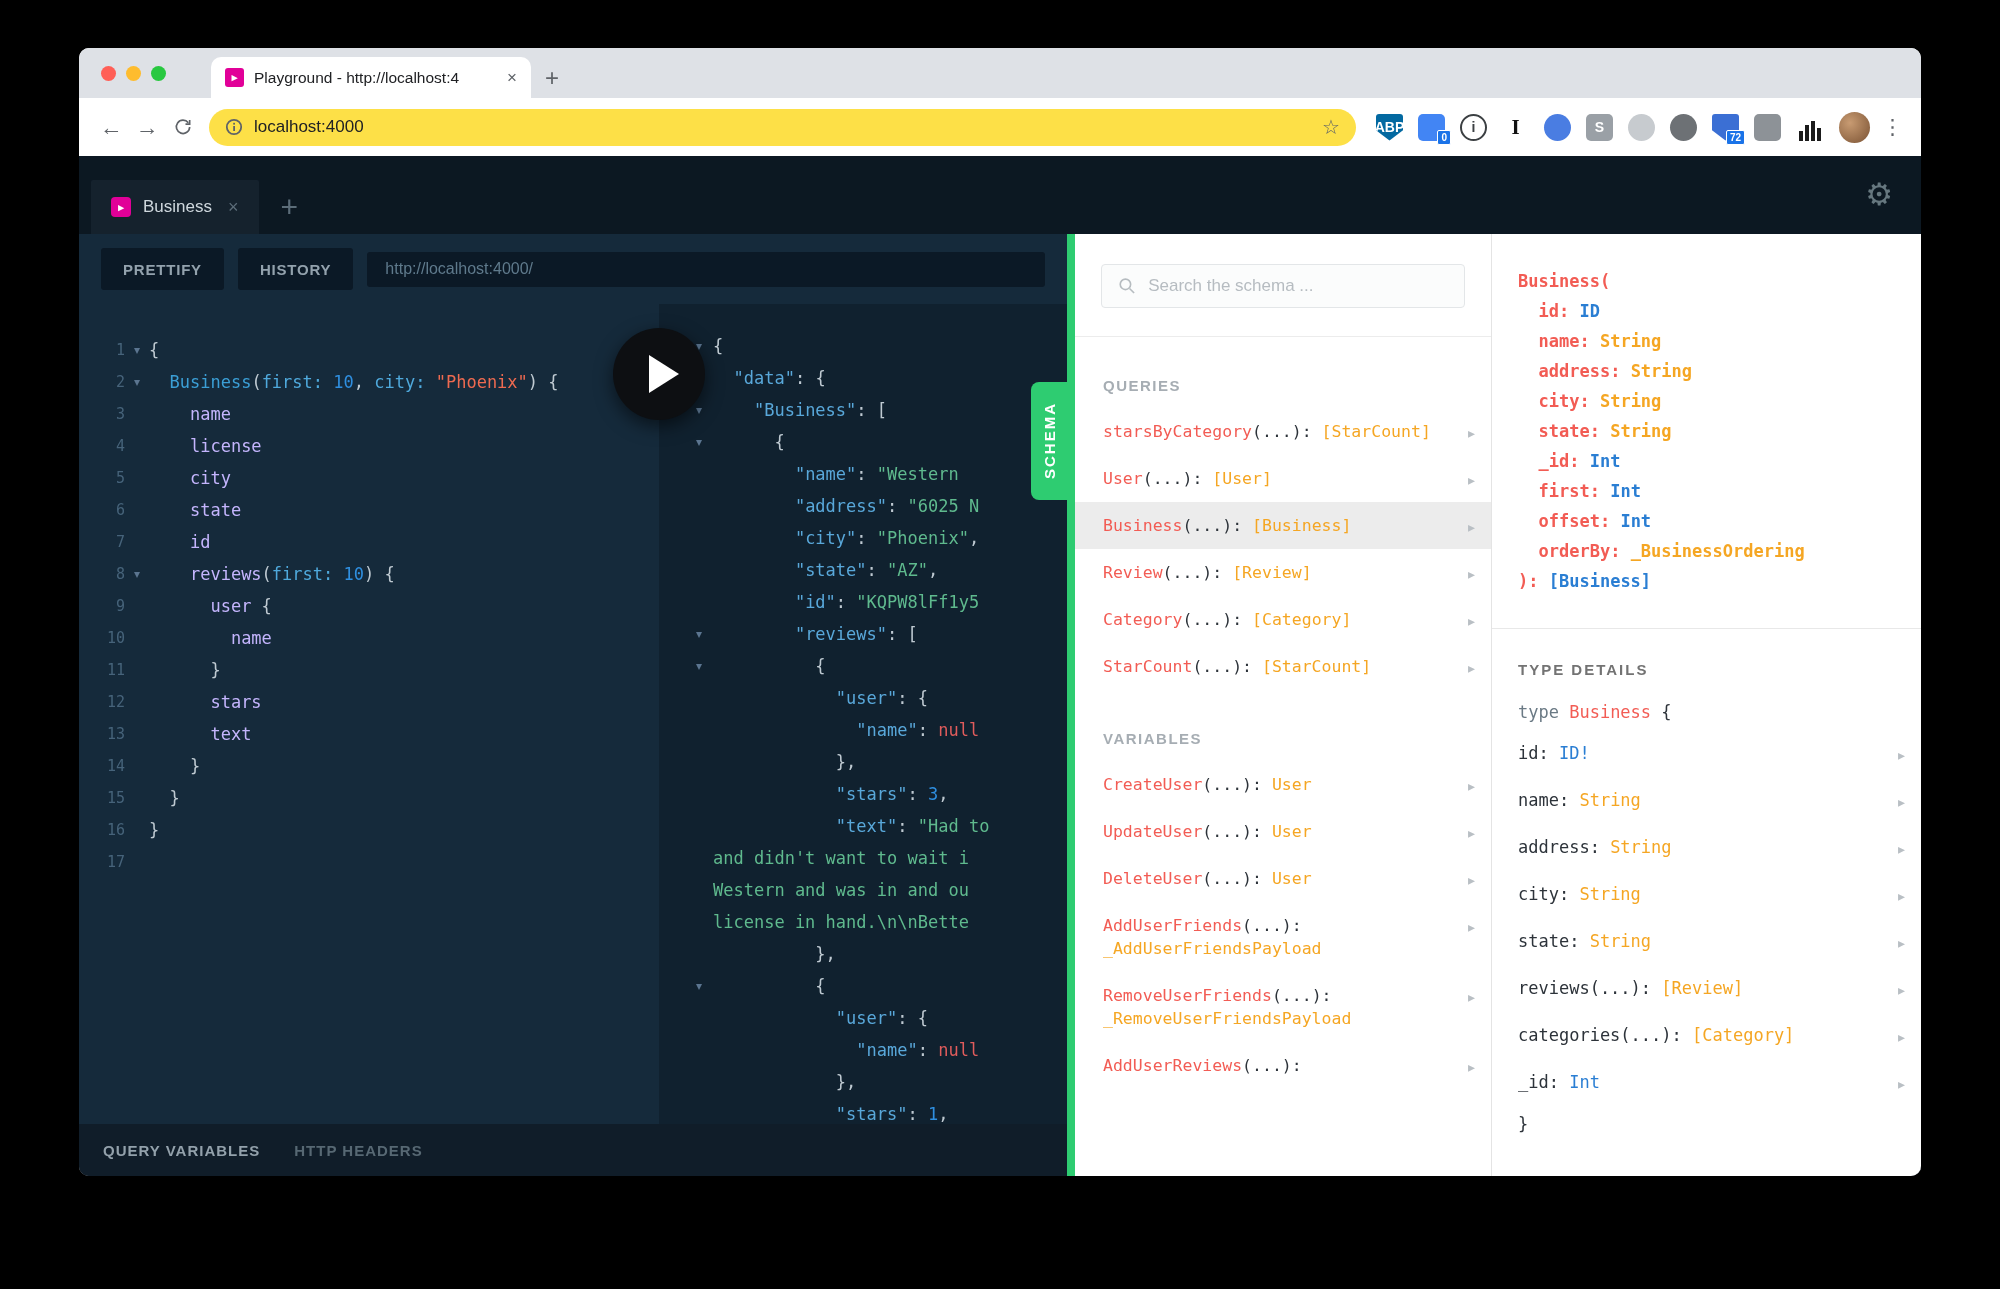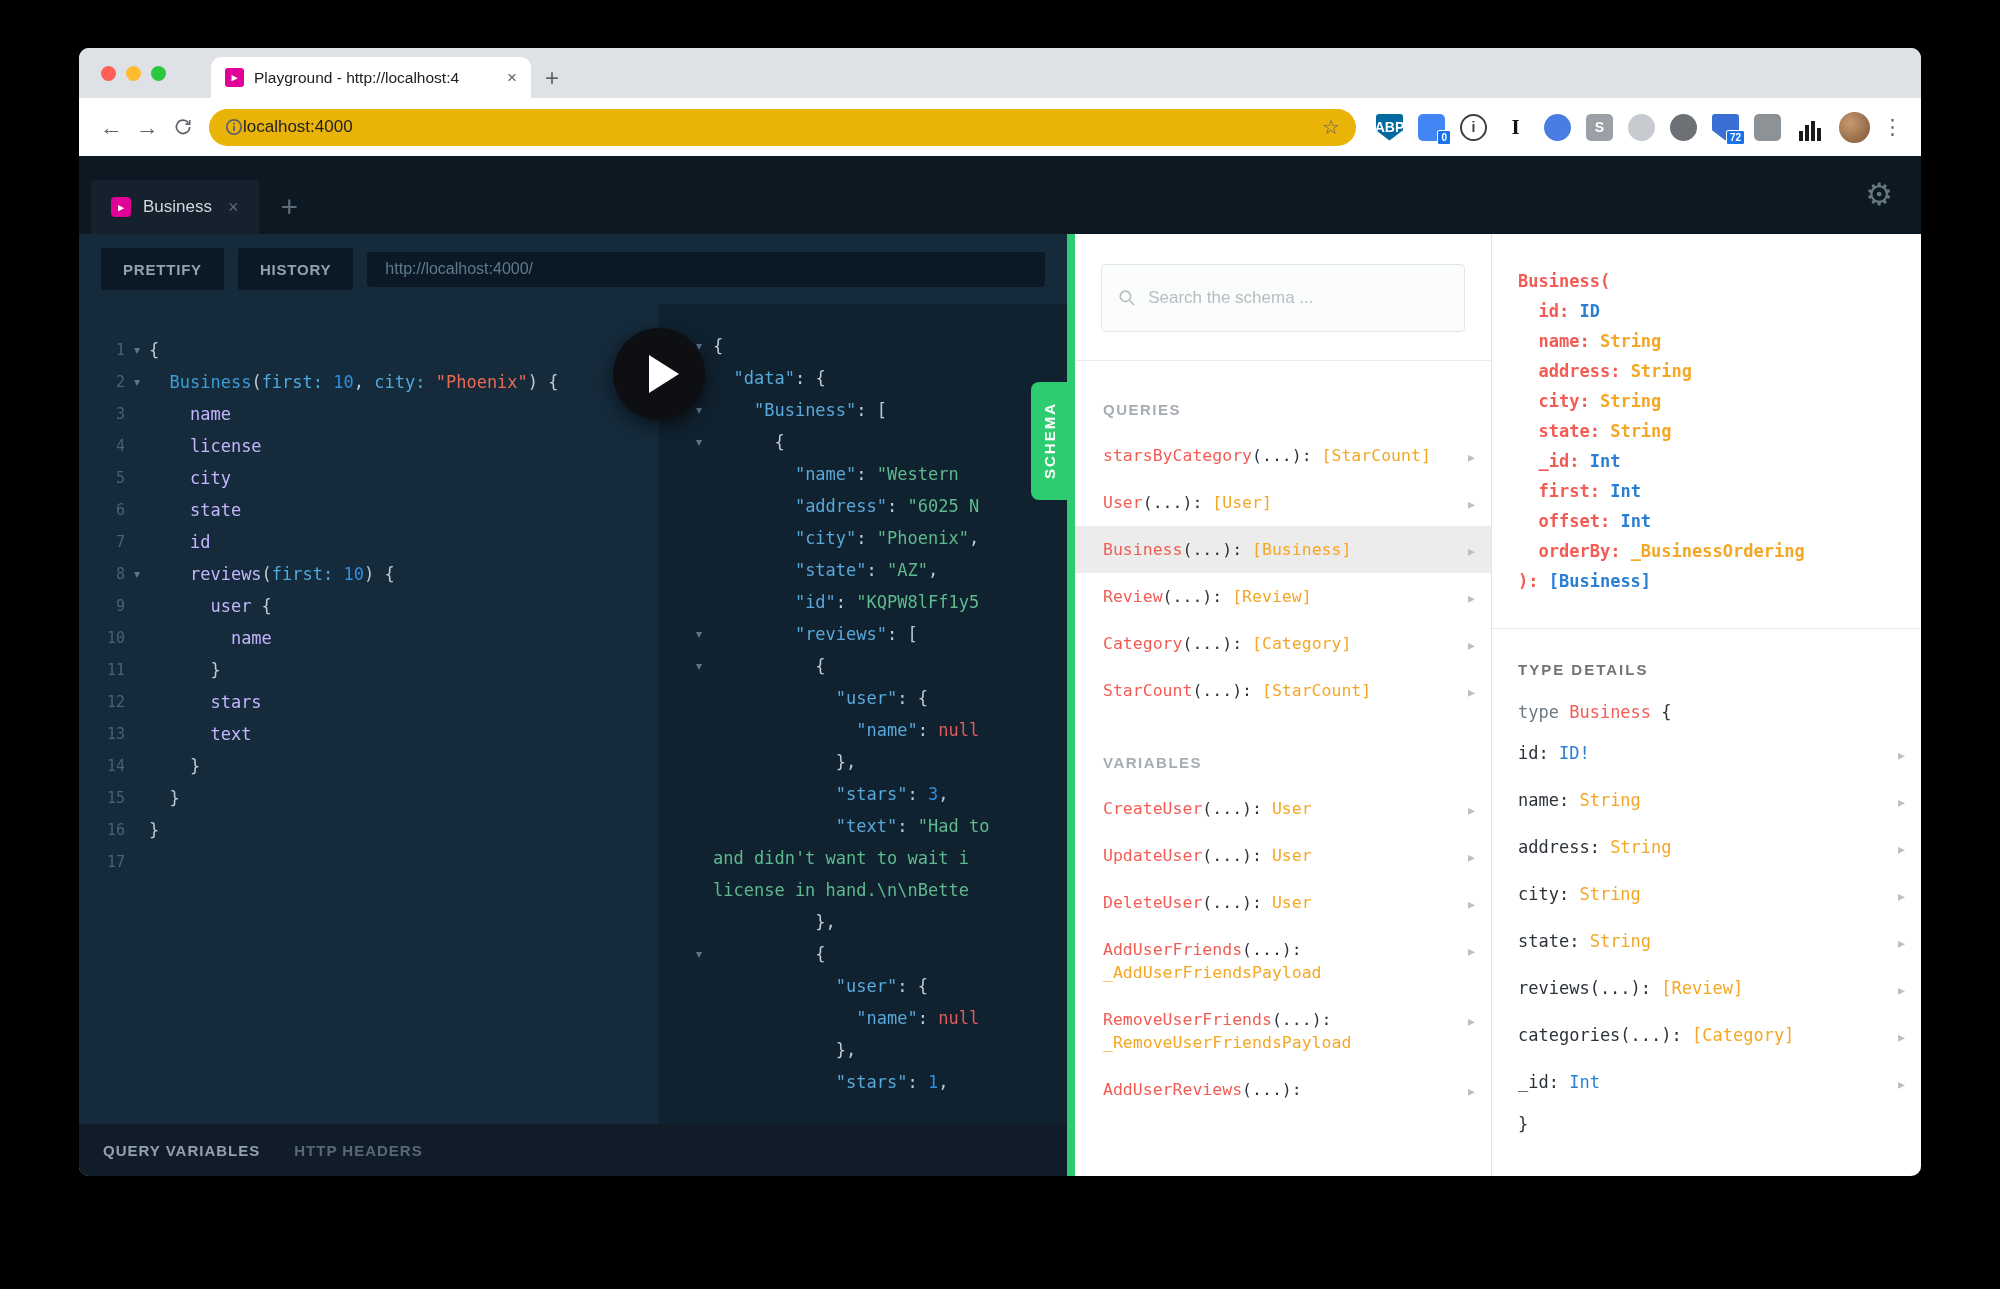--- a/index.html
+++ b/index.html
@@ -11,21 +11,21 @@
   .traffic { position:absolute; left:22px; top:18px; display:flex; gap:10px; }
   .light { width:15px; height:15px; border-radius:50%; }
   .chrome-tab { margin-left:132px; width:320px; height:41px; background:#fff; border-radius:10px 10px 0 0; display:flex; align-items:center; padding:0 14px; gap:10px; }
   .favicon { width:19px; height:19px; border-radius:3px; background:#e10098; color:#fff; font-size:11px; font-weight:bold; display:flex; align-items:center; justify-content:center; flex:none; }
   .tab-title { font-size:15.5px; color:#202124; white-space:nowrap; overflow:hidden; text-overflow:ellipsis; width:236px; }
   .tab-close { color:#5f6368; font-size:17px; margin-left:auto; }
   .newtab-btn { margin:0 0 8px 14px; color:#5f6368; font-size:24px; line-height:24px; }
 
   .toolbar { height:58px; background:#fff; display:flex; align-items:center; padding:0 14px; }
   .nav-btn { width:36px; height:36px; display:flex; align-items:center; justify-content:center; color:#5f6368; font-size:23px; border-radius:50%; flex:none; }
-  .urlbar { flex:1; height:37px; background:#eab308; border-radius:19px; display:flex; align-items:center; padding:0 16px; margin-left:8px; min-width:0; }
+  .urlbar { flex:1; height:37px; background:#fde047; border-radius:19px; display:flex; align-items:center; padding:0 16px; gap:11px; margin-left:8px; min-width:0; }
   .url-text { font-size:17px; color:#202124; white-space:nowrap; }
   .url-star { margin-left:auto; color:#5f6368; font-size:20px; }
   .extensions { display:flex; align-items:center; gap:15px; margin-left:20px; flex:none; }
   .ext { position:relative; width:27px; height:27px; }
   .ext .shape { position:absolute; inset:0; display:flex; align-items:center; justify-content:center; font-weight:bold; border-radius:5px; }
   .ext-circle .shape { border-radius:50%; }
   .ext-ring .shape { border:2.5px solid currentColor; border-radius:50%; background:transparent; font-size:14px; }
   .ext-plain .shape { background:transparent; }
   .ext-shield .shape { clip-path:polygon(0 0,100% 0,100% 62%,50% 100%,0 62%); border-radius:3px; }
   .ext-bars .shape { display:flex; align-items:flex-end; justify-content:center; gap:2px; background:transparent; }
@@ -67,21 +67,21 @@
   .foot-qv { color:#93a1ab; font-size:15px; font-weight:bold; letter-spacing:1px; }
   .foot-hh { color:#576873; font-size:15px; font-weight:bold; letter-spacing:1px; }
 
   .schema-edge { width:8px; background:#2ecc71; flex:none; }
   .schema-tab { position:absolute; left:952px; top:148px; width:36px; height:118px; background:#2ecc71; border-radius:8px 0 0 8px; display:flex; align-items:center; justify-content:center; z-index:5; }
   .schema-tab span { writing-mode:vertical-rl; transform:rotate(180deg); color:#fff; font-size:15px; font-weight:bold; letter-spacing:2px; }
 
   
   .docs { width:416px; background:#fff; overflow:hidden; flex:none; }
   .search-wrap { padding:30px 26px 28px; border-bottom:1px solid #ececec; }
-  .search-box { height:68px; border:1px solid #e3e6e8; background:#fbfcfc; border-radius:4px; display:flex; align-items:center; padding:0 16px; gap:12px; }
+  .search-box { height:44px; border:1px solid #e3e6e8; background:#fbfcfc; border-radius:4px; display:flex; align-items:center; padding:0 16px; gap:12px; }
   .search-box input { border:none; outline:none; background:transparent; font-size:17px; color:#333; width:100%; font-family:"Liberation Sans",sans-serif; }
   .search-box input::placeholder { color:#b6bcc1; }
   .doc-head { margin:40px 0 14px 28px; color:#a6adb3; font-size:15px; font-weight:bold; letter-spacing:1.5px; }
   .doc-item { position:relative; padding:12px 46px 12px 28px; font-family:"DejaVu Sans Mono",monospace; font-size:16.5px; line-height:23px; cursor:pointer; }
   .doc-item.active { background:#ececec; }
   .chev { position:absolute; right:16px; top:14px; color:#b9bfc4; font-size:14px; font-family:"Liberation Sans",sans-serif; }
 
   
   .detail { flex:1; background:#fff; border-left:1px solid #e4e4e4; overflow:hidden; }
   .sig-block { padding:32px 28px 32px 26px; border-bottom:1px solid #e8e8e8; }
@@ -359,20 +359,24 @@
                 <span class="fold"></span>
                 <span class="code"><span class="tk-p">            </span><span class="tk-key">"stars"</span><span class="tk-p">: </span><span class="tk-num">3</span><span class="tk-p">,</span></span>
               </div>
               <div class="cl">
                 <span class="fold"></span>
                 <span class="code"><span class="tk-p">            </span><span class="tk-key">"text"</span><span class="tk-p">: </span><span class="tk-sval">"Had to</span></span>
               </div>
               <div class="cl">
                 <span class="fold"></span>
                 <span class="code"><span class="tk-sval">and didn't want to wait i</span></span>
+              </div>
+              <div class="cl">
+                <span class="fold"></span>
+                <span class="code"><span class="tk-sval">Western and was in and ou</span></span>
               </div>
               <div class="cl">
                 <span class="fold"></span>
                 <span class="code"><span class="tk-sval">license in hand.\n\nBette</span></span>
               </div>
               <div class="cl">
                 <span class="fold"></span>
                 <span class="code"><span class="tk-p">          },</span></span>
               </div>
               <div class="cl">

